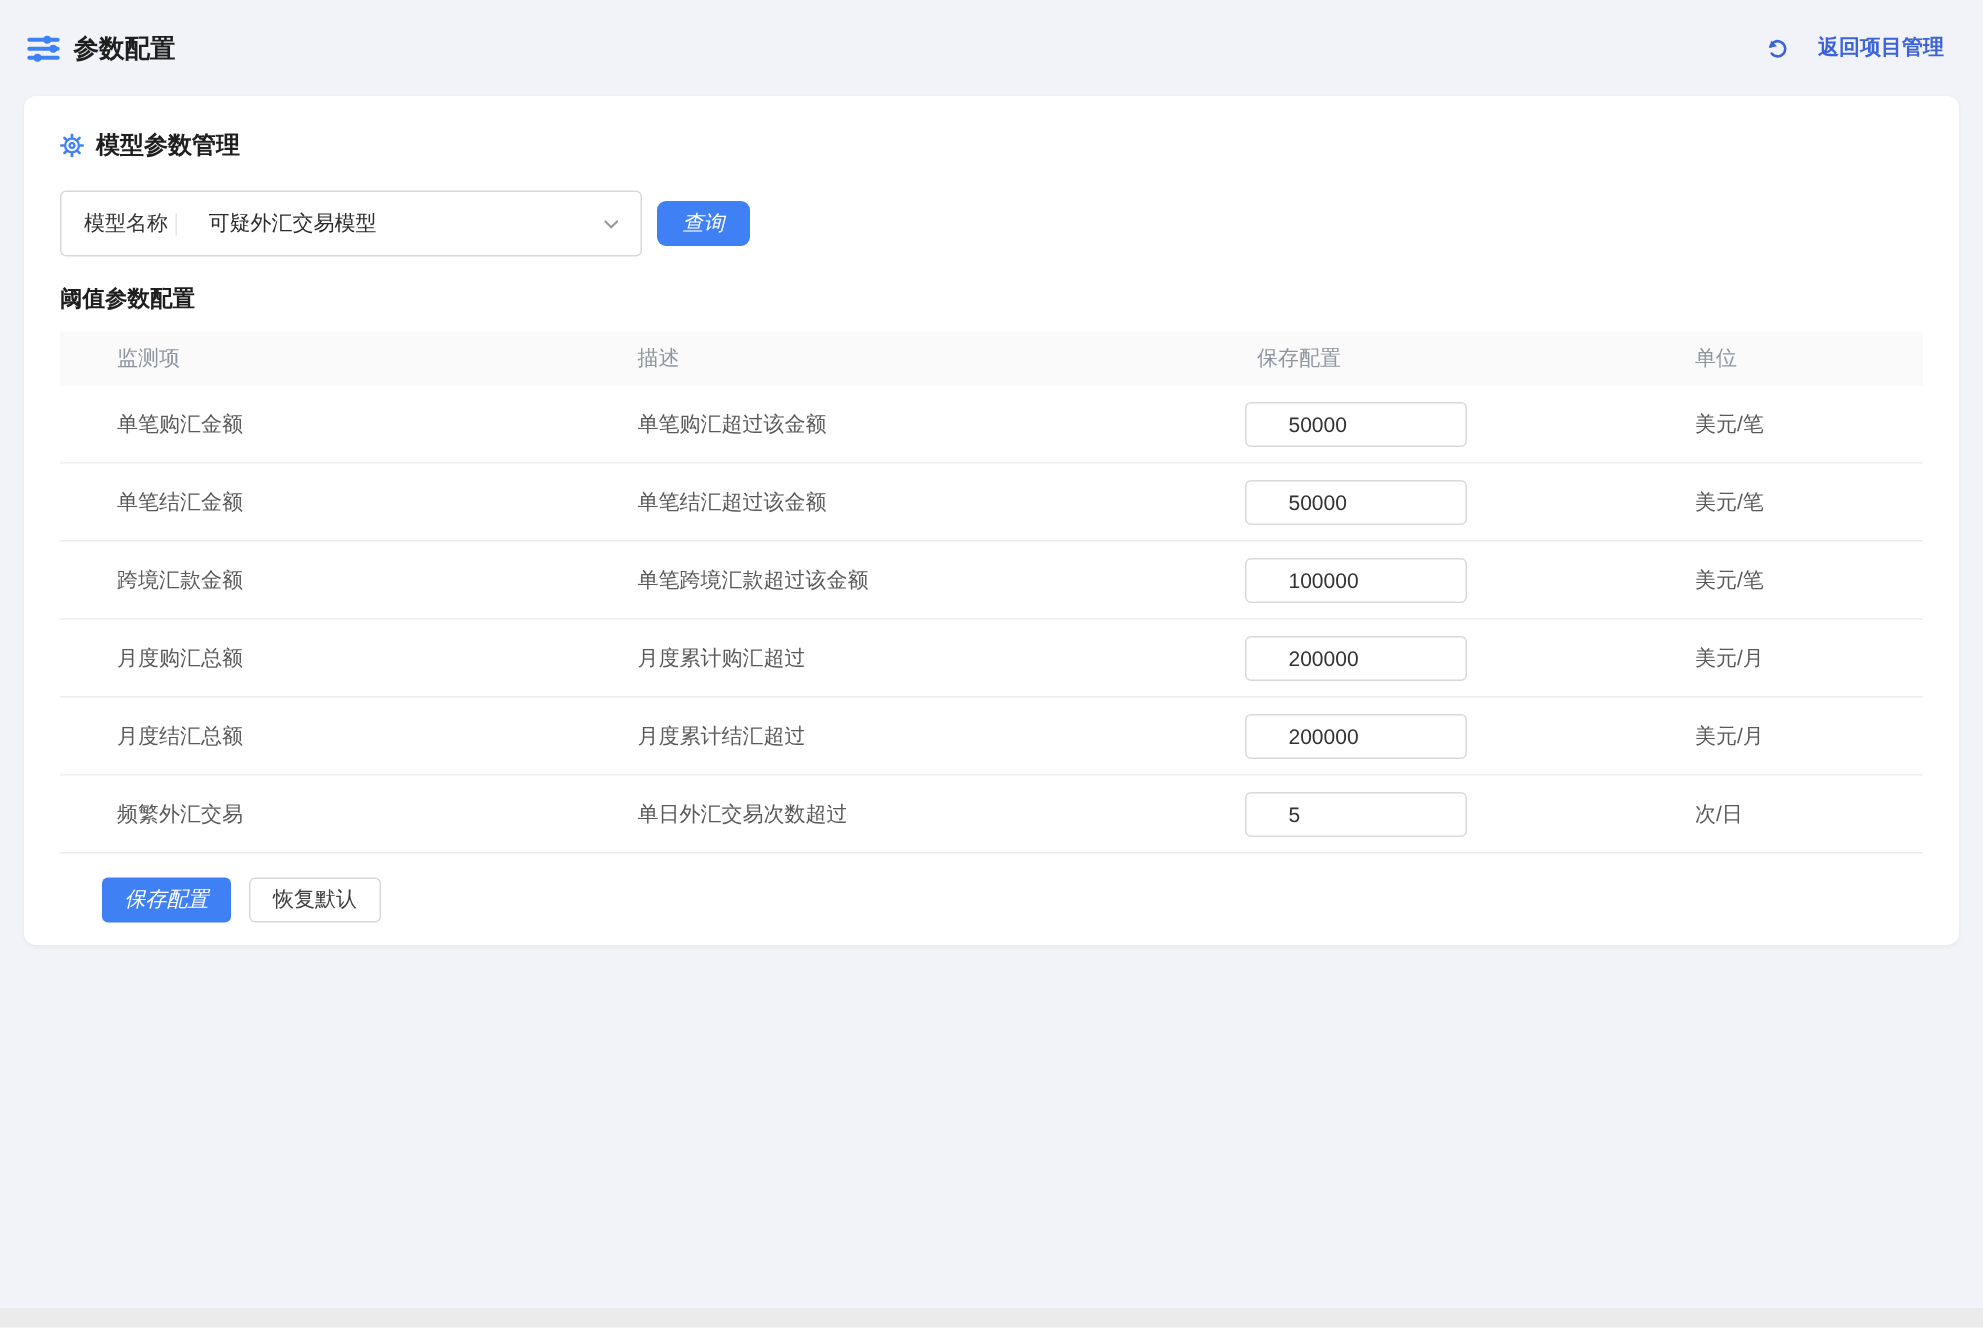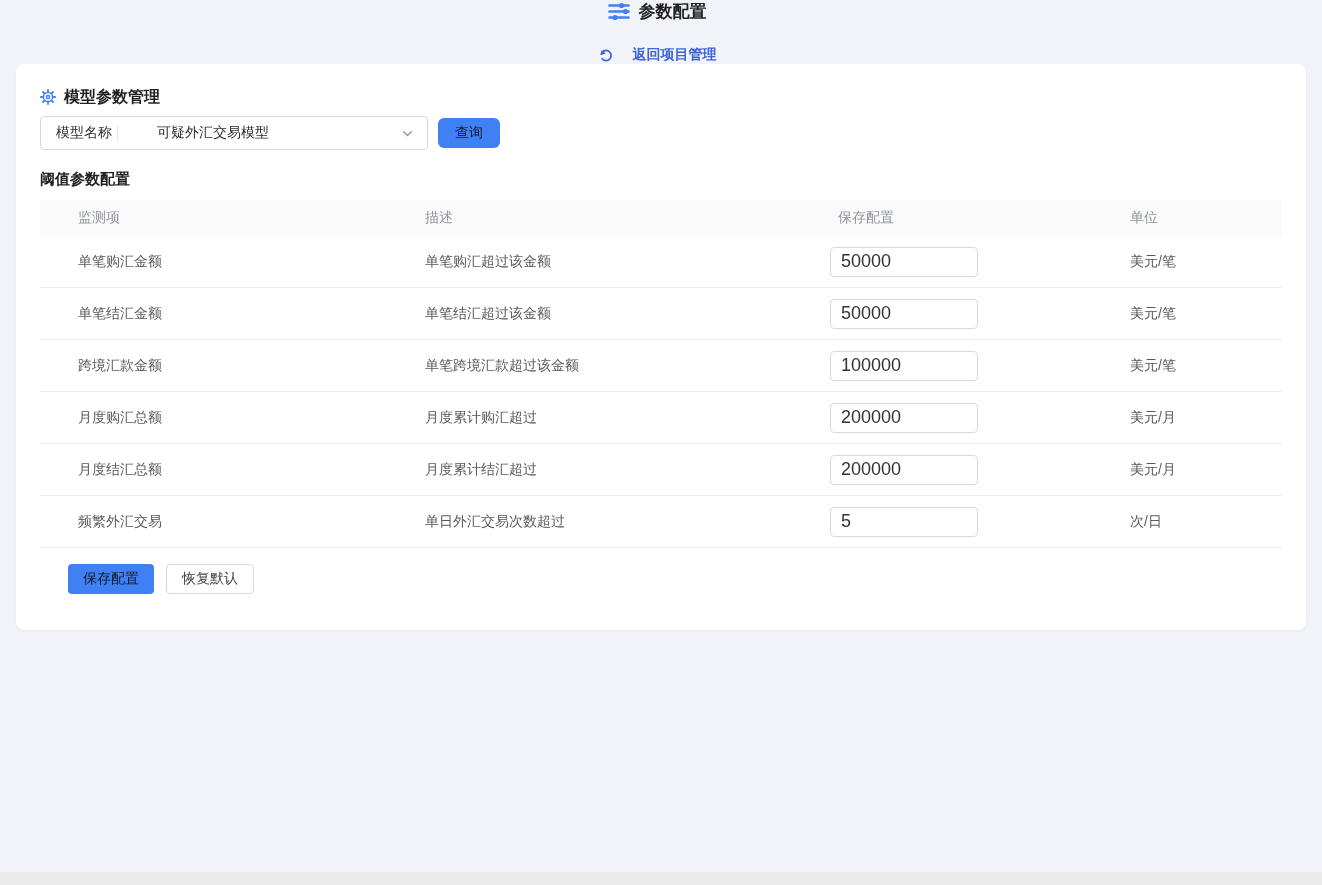--- a/index.html
+++ b/index.html
@@ -13,79 +13,78 @@
     --primary:#4080f5;
     --link:#3d63d8;
   }
   
   .page-header{
     height:64px;
     display:flex;
     align-items:center;
     justify-content:space-between;
     padding:0 26px 0 18px;
-    flex-direction:column;
   }
   .page-header .left{ display:flex; align-items:center; gap:9px; }
   .page-title{ font-size:17px; font-weight:bold; color:#1f1f1f; }
   .back-link{
     display:flex; align-items:center; gap:20px;
     color:var(--link); font-size:14px; font-weight:600;
     cursor:pointer; text-decoration:none;
   }
   
   .card{
     margin:0 16px;
     background:#ffffff;
     border-radius:8px;
     box-shadow:0 1px 3px rgba(0,0,0,0.05);
     padding:22px 24px 36px 24px;
     height:566px;
   }
-  .panel-title-row{ display:flex; align-items:center; gap:8px; height:22px; margin-bottom:8px; }
+  .panel-title-row{ display:flex; align-items:center; gap:8px; height:22px; margin-bottom:19px; }
   .panel-title{ font-size:16px; font-weight:bold; color:#1f1f1f; }
   
   .filter-row{ display:flex; align-items:center; }
   .model-select{
-    width:388px; height:34px;
+    width:388px; height:44px;
     border:1px solid #d9d9d9; border-radius:4px;
     background:#fff;
     display:flex; align-items:center;
     padding:0 13px 0 15px;
     font-size:14px; cursor:pointer;
   }
   .model-select .lbl{ color:#333; white-space:nowrap; }
   .model-select .divider{ width:1px; height:15px; background:#e4e4e4; margin:0 21px 0 5px; }
-  .model-select .val{ color:#2b2b2b; flex:1; white-space:nowrap; overflow:hidden;margin-left:18px; }
+  .model-select .val{ color:#2b2b2b; flex:1; white-space:nowrap; overflow:hidden; }
   .btn{
     height:30px; border:none; border-radius:5px;
     font-size:14px; padding:0 15px; cursor:pointer;
     font-family:inherit;
     display:inline-flex; align-items:center; justify-content:center;
   }
-  .btn-primary{ background:var(--primary); color:#0f172a; }
+  .btn-primary{ background:var(--primary); color:#ffffff;font-style:italic; }
   .btn-default{ background:#fff; color:#404040; border:1px solid #d9d9d9; border-radius:4px; }
   .query-btn{ margin-left:10px; width:62px; border-radius:6px; }
   
   .section-title{ font-size:15px; font-weight:bold; color:#1f1f1f; margin-top:20px; height:18px; line-height:18px; }
   .table{ margin-top:12px; width:100%; }
   .tr{ display:flex; align-items:center; }
   .thead{ height:36px; background:#fafafa;justify-content:flex-end; }
   .thead .td{ color:#8f959e; font-weight:normal; }
   .trow{ height:52px; border-bottom:1px solid #ececec; }
   .td{ font-size:14px; color:#595959; }
   .c1{ width:385px; padding-left:38px; }
   .c2{ width:405px; }
   .c3{ width:300px; }
   .thead .c3{ padding-left:8px; }
   .c4{ flex:1; }
   .threshold-input{
     width:148px; height:30px;
     border:1px solid #d9d9d9; border-radius:4px;
-    padding:0 10px; font-size:18px; color:#333;
+    padding:0 28px; font-size:14px; color:#333;
     font-family:inherit; outline:none; background:#fff;
   }
   
   .actions{ margin-top:16px; display:flex; align-items:center; gap:12px;padding-left:28px; }
   
   .bottom-edge{
     position:absolute; left:0; bottom:0; width:100%; height:13px;
     background:#ebebeb;
   }
   .icon{ display:inline-flex; align-items:center; justify-content:center; }

